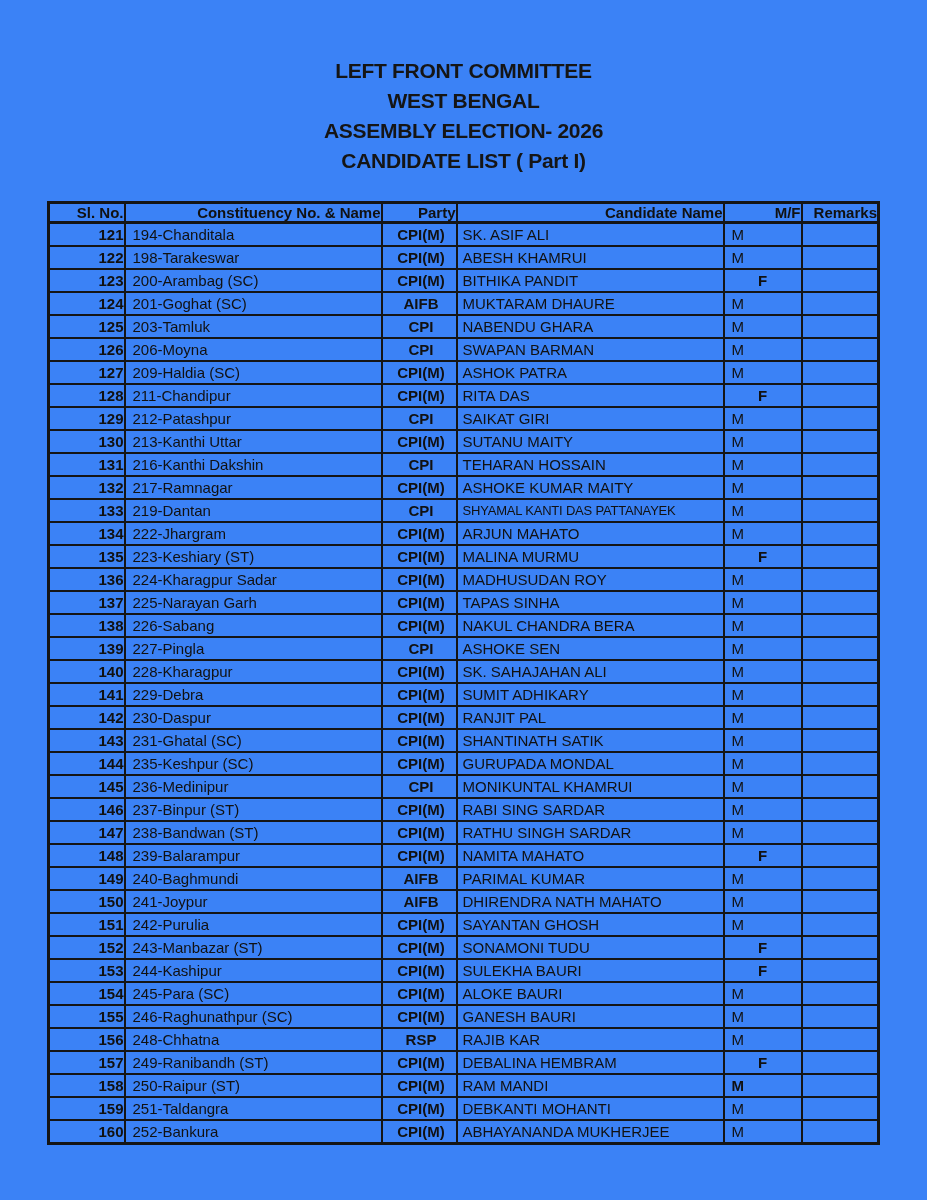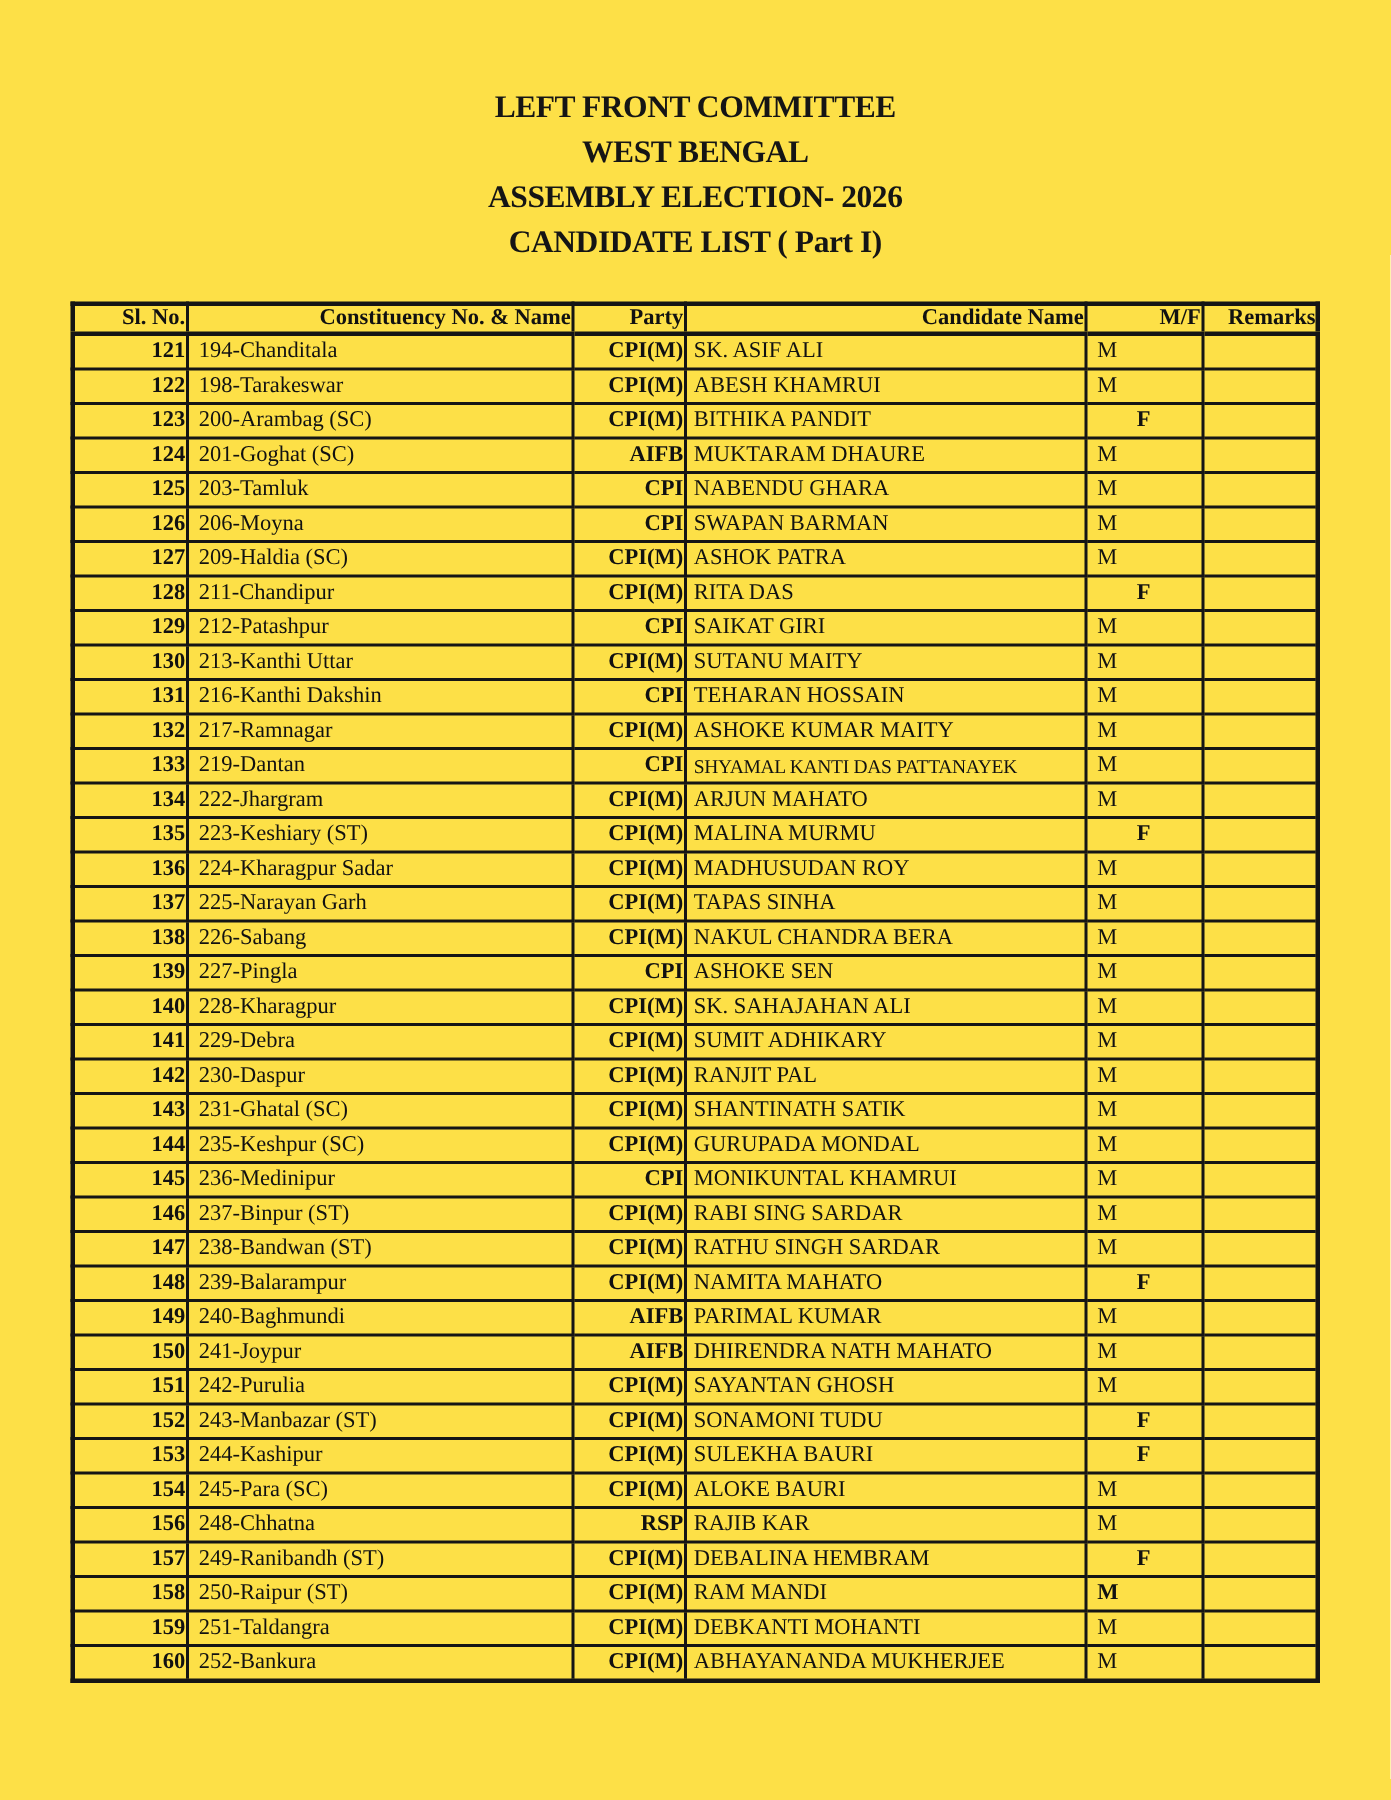--- a/index.html
+++ b/index.html
@@ -9,22 +9,21 @@
     background: #ffffff;
     font-family: "Liberation Sans", sans-serif;
     color: #111111;
     position: relative;
     overflow: hidden;
   }
   .page {
     position: absolute;
     top: 0; left: 0;
     width: 927px; height: 1200px;
-    background: #fde047;
-    font-family: Liberation Serif, serif;
+    background: #3b82f6;
   }
   .title-block {
     position: absolute;
     top: 56px;
     left: 0;
     width: 100%;
     text-align: center;
     font-weight: bold;
     font-size: 21px;
     line-height: 30px;
@@ -54,21 +53,21 @@
     text-align: right;
     border-bottom-width: 3px;
   }
   tbody td {
     height: 21.1px;
     font-size: 15px;
     line-height: 21px;
   }
   td.sl { text-align: right; font-weight: bold; }
   td.constituency { text-align: left; padding-left: 7px; }
-  td.party { text-align: right; font-weight: bold; padding-left: 4px; margin-top: 36px; }
+  td.party { text-align: center; font-weight: bold; padding-left: 4px; margin-top: 36px; }
   td.candidate { text-align: left; padding-left: 5px; }
   td.candidate.small { font-size: 13px; letter-spacing: -0.2px; }
   td.mf { text-align: left; padding-left: 7px; }
   td.mf.f { text-align: center; font-weight: bold; padding-left: 0; }
   td.mf.boldm { font-weight: bold; }
   td.remarks { }
 </style>
 </head>
 <body>
 
@@ -367,20 +366,28 @@
         </tr>
         <tr>
           <td class="sl">154</td>
           <td class="constituency">245-Para (SC)</td>
           <td class="party">CPI(M)</td>
           <td class="candidate">ALOKE BAURI</td>
           <td class="mf">M</td>
           <td class="remarks"></td>
         </tr>
         <tr>
+          <td class="sl">155</td>
+          <td class="constituency">246-Raghunathpur (SC)</td>
+          <td class="party">CPI(M)</td>
+          <td class="candidate">GANESH BAURI</td>
+          <td class="mf">M</td>
+          <td class="remarks"></td>
+        </tr>
+        <tr>
           <td class="sl">156</td>
           <td class="constituency">248-Chhatna</td>
           <td class="party">RSP</td>
           <td class="candidate">RAJIB KAR</td>
           <td class="mf">M</td>
           <td class="remarks"></td>
         </tr>
         <tr>
           <td class="sl">157</td>
           <td class="constituency">249-Ranibandh (ST)</td>

